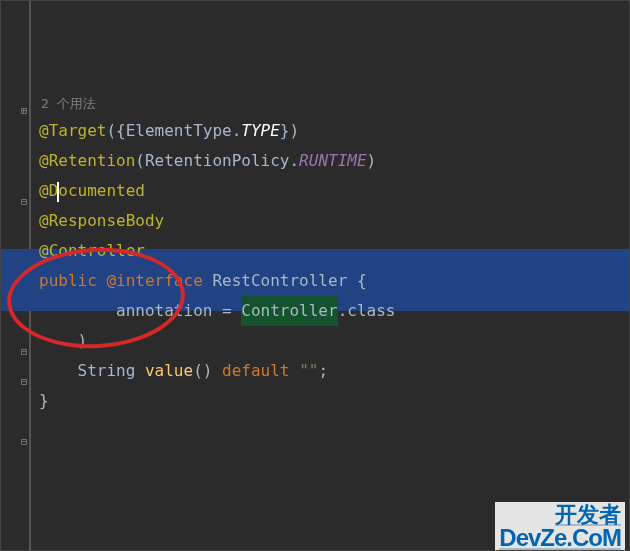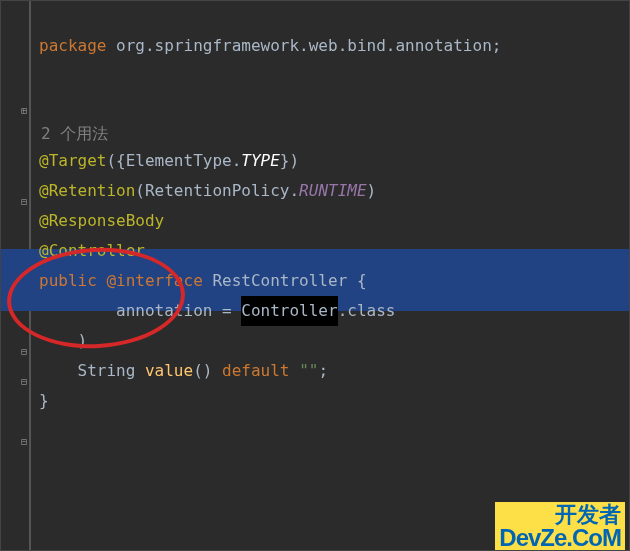--- a/index.html
+++ b/index.html
@@ -50,21 +50,21 @@
   .spacer { height: 30px; }
   .keyword { color: #cc7832; }
   .pkg { color: #a9b7c6; }
   .annotation { color: #bbb529; margin-top: 16px; }
   .type { color: #a9b7c6; }
   .identifier { color: #ffc66d; }
   .string { color: #6a8759; }
   .punct { color: #a9b7c6; }
   .usages-hint {
     color: #808080;
-    font-size: 16px;
+    font-size: 13px;
     line-height: 25px;
     height: 25px;
     padding-left: 2px;
   }
   .folded-box {
     display: inline-block;
     background: #3b514d;
     border: 1px solid #555;
     padding: 0 6px;
     color: #a9b7c6;
@@ -96,72 +96,73 @@
     border-radius: 50%;
     pointer-events: none;
     z-index: 5;
   }
   .watermark {
     position: absolute;
     right: 4px;
     bottom: 0px;
     z-index: 6;
     text-align: right;
-    background: #fde047;
+    background: #e5e5e5;
     padding: 2px 4px 0 4px;
     line-height: 1;
+    text-decoration: underline;
   }
   .watermark-top {
     color: #0066b3;
     font-weight: bold;
     font-size: 22px;
     font-family: "SimHei", sans-serif;
   }
   .watermark-bottom {
     color: #0066b3;
     font-weight: bold;
     font-size: 24px;
     letter-spacing: -1px;
     font-family: Arial, sans-serif;
   }
   .hl-box {
     display: inline-block;
-    background: #000000;
+    background: #14532d;
     padding: 0;
   }
 </style>
 </head>
 <body>
 
 <div class="gutter">
   <div class="fold-icon" style="top:105px;">⊞</div>
   <div class="fold-icon" style="top:196px;">⊟</div>
   <div class="fold-icon" style="top:346px;">⊟</div>
   <div class="fold-icon" style="top:376px;">⊟</div>
   <div class="fold-icon" style="top:436px;">⊟</div>
 </div>
 
 <div class="selection-bg" style="top:248px;height:62px;"></div>
 
 <div class="code-area">
   <div class="spacer"></div>
 
-  <div class="line"><span class="keyword">package</span> <span class="pkg">org.springframework.web.bind.annotation</span><span class="punct">;</span></div>
 
   <div class="spacer"></div>
 
 
   <div class="spacer"></div>
 
   <div class="usages-hint">2 个用法</div>
 
   <div class="line"><span class="annotation">@Target</span><span class="punct">({</span><span class="type">ElementType</span><span class="punct">.</span><span class="identifier" style="color:#ffffff;font-style:italic;">TYPE</span><span class="punct">})</span></div>
 
   <div class="line"><span class="annotation">@Retention</span><span class="punct">(</span><span class="type">RetentionPolicy</span><span class="punct">.</span><span class="identifier" style="color:#9876aa;font-style:italic;">RUNTIME</span><span class="punct">)</span></div>
 
+  <div class="line"><span class="annotation">@D</span><span class="cursor"></span><span class="annotation">ocumented</span></div>
 
   <div class="line"><span class="annotation">@ResponseBody</span></div>
 
   <div class="line"><span class="annotation">@Controller</span></div>
 
   <div class="line"><span class="keyword">public</span> <span class="keyword">@interface</span> <span class="type">RestController</span> <span class="punct">{</span></div>
 
 
   <div class="line">        <span class="type">annotation</span><span class="punct"> = </span><span class="hl-box"><span class="type" style="color:#a9b7c6;">Controller</span></span><span class="punct">.class</span></div>
 

